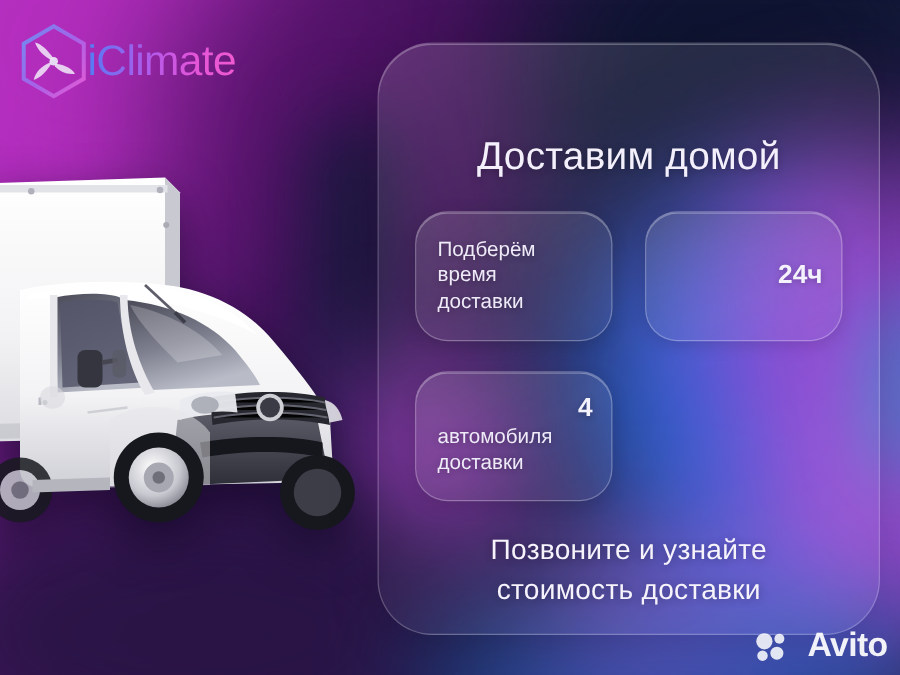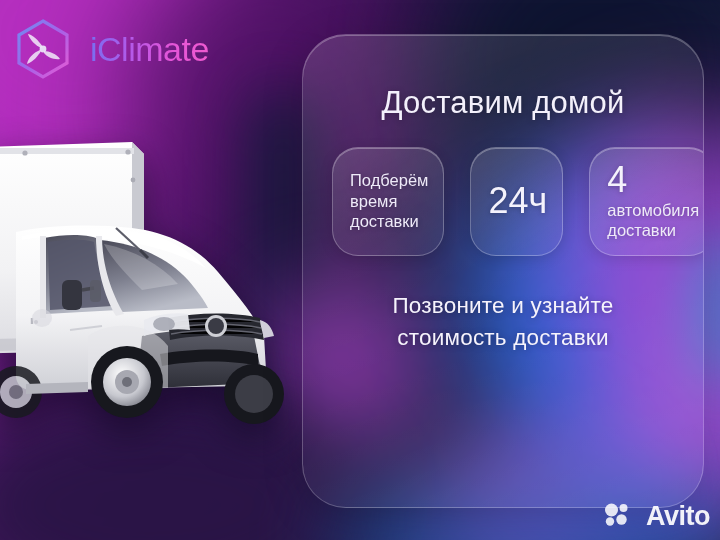--- a/index.html
+++ b/index.html
@@ -33,68 +33,67 @@
   
   .brand{position:absolute;left:14px;top:18px;display:flex;align-items:center;gap:4px;z-index:30;}
   .hexwrap{width:58px;height:62px;position:relative;}
   .hexwrap svg{display:block;}
   .brand-name{
     font-size:34px;letter-spacing:-.5px;font-weight:400;
     background:linear-gradient(92deg,#4f7ef5 0%,#7f6cf0 18%,#b659e8 45%,#e355d8 72%,#f05ad0 100%);
     -webkit-background-clip:text;background-clip:text;color:transparent;
     line-height:1;margin-left:-6px;
     text-shadow:none;
-    padding-left:20px;
   }
 
   
   .truck{position:absolute;left:-8px;top:140px;width:310px;height:290px;z-index:20;}
   .truck svg{display:block;filter:drop-shadow(0 14px 18px rgba(10,4,25,.55));}
 
   
   .card{
     position:absolute;left:302px;top:34px;width:400px;height:472px;
     border-radius:44px;
     background:linear-gradient(160deg,rgba(255,255,255,.14) 0%,rgba(255,255,255,.06) 35%,rgba(255,255,255,.04) 60%,rgba(255,255,255,.08) 100%);
     border:1px solid rgba(255,255,255,.22);
     box-shadow:inset 0 1px 0 rgba(255,255,255,.28), 0 8px 40px rgba(0,0,0,.18);
     backdrop-filter:blur(2px);
     z-index:25;
     display:flex;flex-direction:column;align-items:center;
     overflow:hidden;
   }
   .card-title{
-    margin-top:50px;font-size:31px;color:#f3f0fb;font-weight:400;letter-spacing:.2px;
+    margin-top:72px;font-size:31px;color:#f3f0fb;font-weight:400;letter-spacing:.2px;
     text-shadow:0 1px 6px rgba(0,0,0,.28);white-space:nowrap;
   }
   .pill-grid{
-    margin-top:26px;width:342px;display:grid;grid-template-columns:1fr 1fr 1fr 1fr;
+    margin-top:26px;width:342px;display:grid;grid-template-columns:1fr 1fr;
     row-gap:24px;column-gap:26px;
   }
   .pill{
     border-radius:26px;
     background:linear-gradient(150deg,rgba(255,255,255,.13),rgba(255,255,255,.05));
     border:1px solid rgba(255,255,255,.26);
     box-shadow:inset 0 1px 0 rgba(255,255,255,.3),0 3px 14px rgba(0,0,0,.14);
     min-height:104px;
     padding:13px 15px 14px 17px;
     box-sizing:border-box;
     display:flex;flex-direction:column;justify-content:center;
   }
-  .pill-big{font-size:36px;line-height:1.05;color:#f4f2fc;font-weight:400;margin-bottom:1px;
-    text-shadow:0 1px 5px rgba(0,0,0,.25);}
+  .pill-big{font-size:21px;line-height:1.05;color:#f4f2fc;font-weight:700;margin-bottom:1px;
+    text-shadow:0 1px 5px rgba(0,0,0,.25);text-align:right;}
   .pill-txt{font-size:16.5px;line-height:1.25;color:#eeeaf8;font-weight:400;white-space:pre-line;
     text-shadow:0 1px 5px rgba(0,0,0,.25);}
   .cta{
-    margin-top:34px;text-align:center;font-size:22.5px;line-height:1.42;color:#f6f3fc;font-weight:400;
+    margin-top:23px;text-align:center;font-size:22.5px;line-height:1.42;color:#f6f3fc;font-weight:400;
     text-shadow:0 1px 7px rgba(0,0,0,.3);white-space:pre-line;letter-spacing:.2px;
   }
 
   
-  .avito{position:absolute;right:10px;bottom:10px;display:flex;align-items:flex-start;gap:16px;z-index:40;opacity:.93;}
+  .avito{position:absolute;right:10px;bottom:10px;display:flex;align-items:flex-end;gap:16px;z-index:40;opacity:.93;}
   .avito-dots{width:26px;height:24px;position:relative;}
   .avito-word{font-size:27px;color:#ffffff;font-weight:700;letter-spacing:-.5px;line-height:1;}
 </style>
 </head>
 <body>
 
 <div id="stage">
 
   <div class="bg-base"></div>
   <div class="blob blob-magenta-tl"></div>

